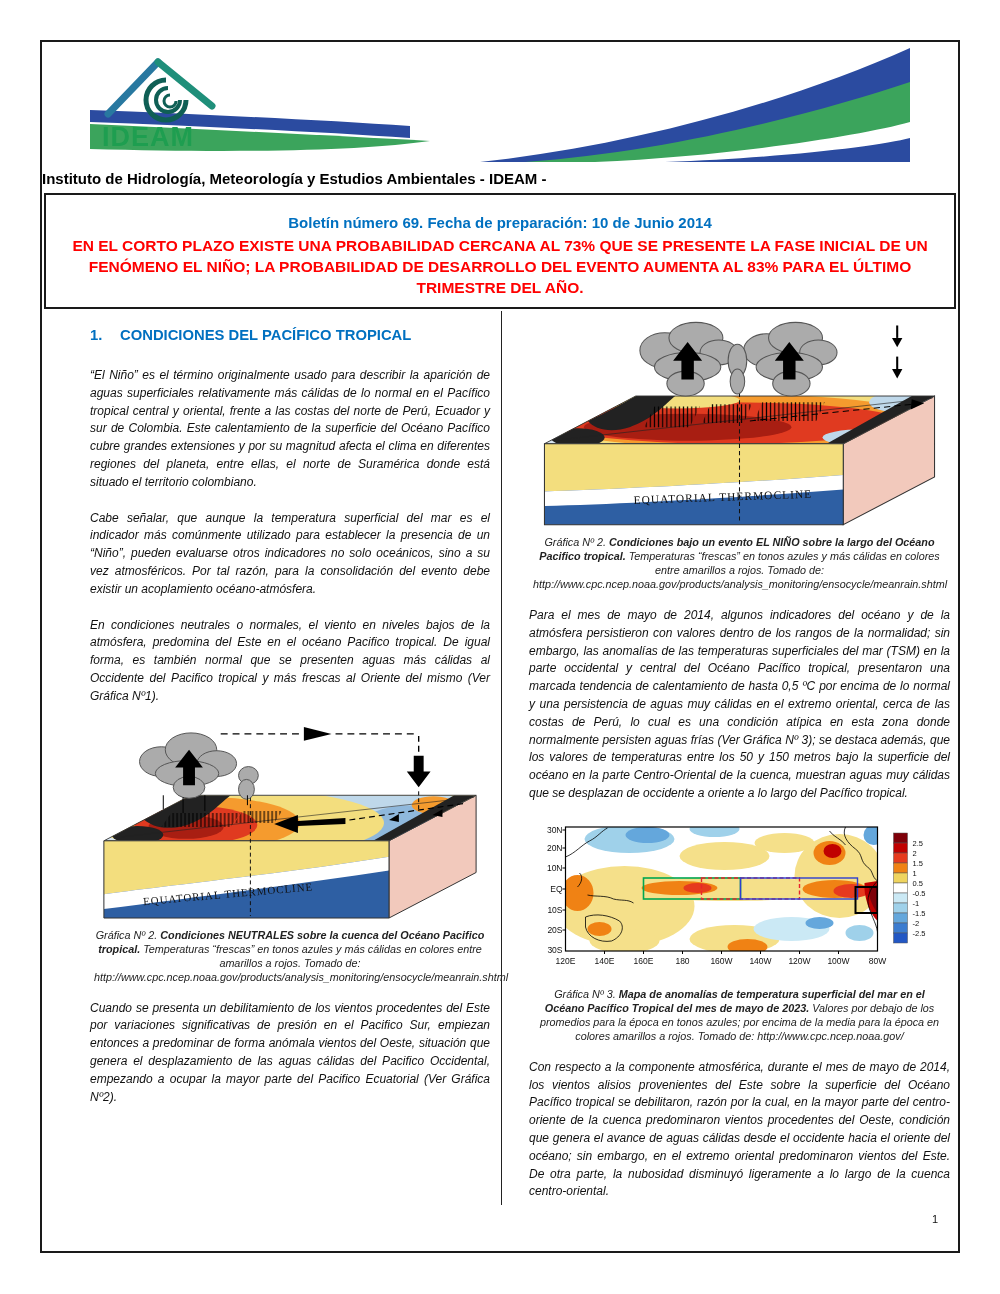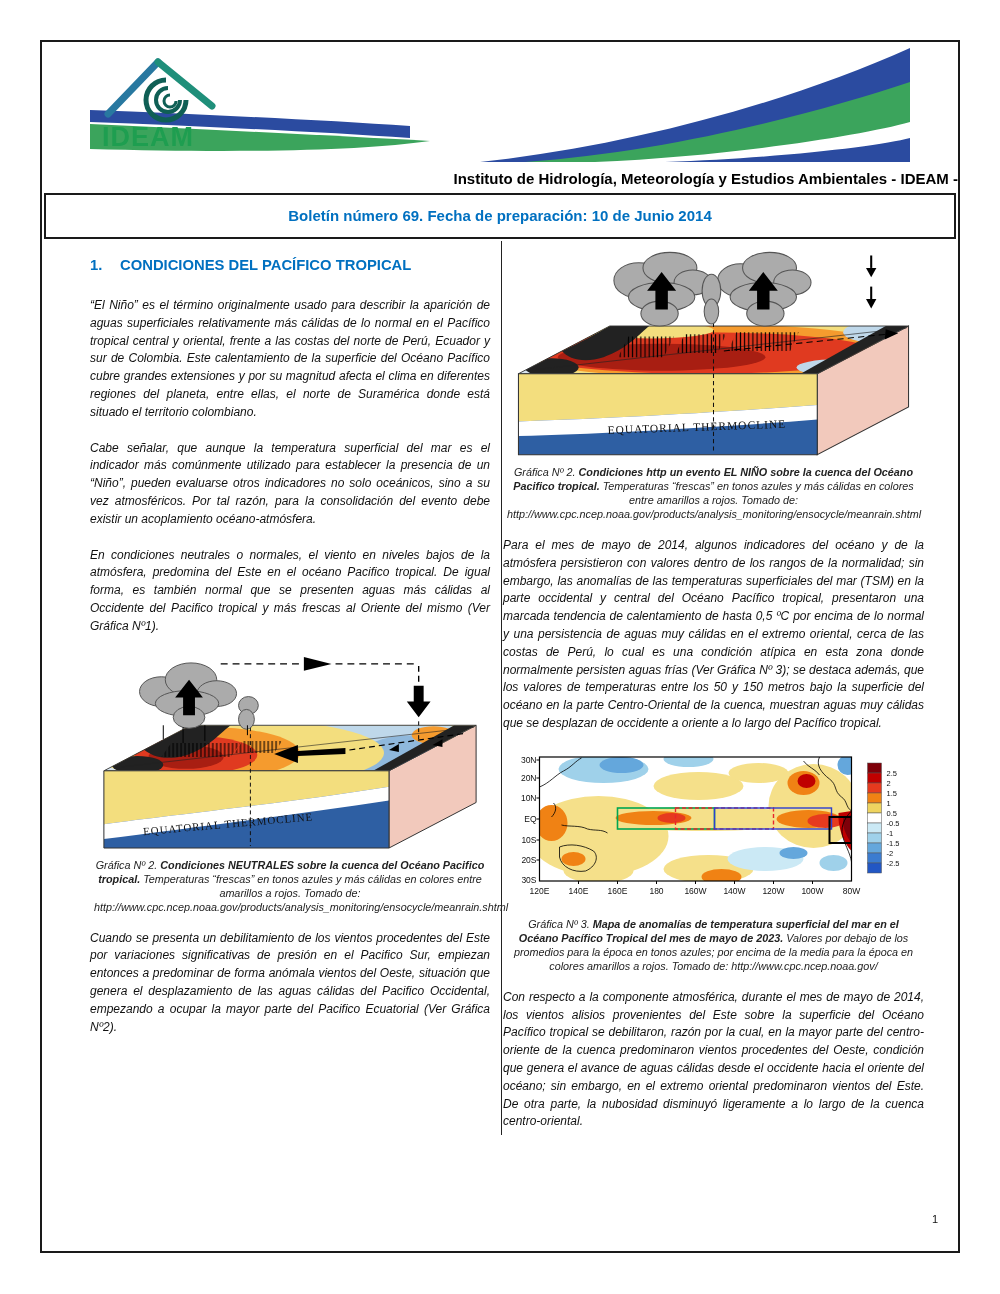--- a/index.html
+++ b/index.html
@@ -6,28 +6,28 @@
   body{width:1000px;height:1294px;position:relative;font-family:"Liberation Sans",sans-serif;color:#111;}
   .page{position:absolute;left:40px;top:40px;width:916px;height:1209px;border:2px solid #1a1a1a;background:#fff;}
 
   
   .banner{position:relative;margin:6px 48px 0 48px;height:114px;}
   .banner svg.waves{position:absolute;left:0;top:0;width:100%;height:100%;}
   .logo{position:absolute;left:6px;top:2px;width:158px;height:106px;}
   .title{position:absolute;left:90px;right:4px;top:12px;text-align:center;
          color:#7B2FA8;font-weight:bold;font-size:25px;line-height:33px;letter-spacing:.2px;}
 
-  .institute{margin-top:8px;text-align:right;font-weight:bold;font-size:15px;color:#000;}
-
-  .alert-box{margin:6px 2px 0 2px;border:2px solid #1a1a1a;padding:10px 10px 9px 10px;text-align:center;}
+  .institute{margin-top:8px;text-align:left;font-weight:bold;font-size:15px;color:#000;}
+
+  .alert-box{margin:6px 2px 0 2px;border:2px solid #1a1a1a;padding:17px 10px 9px 10px;text-align:center;}
   .bulletin-info{color:#0070C0;font-weight:bold;font-size:15px;margin:2px 0 4px 0;}
   .headline{color:#FF0000;font-weight:bold;font-size:15.5px;line-height:21px;}
 
   
-  .cols{position:relative;display:flex;padding:10px 8px 0 48px;gap:13px;flex:1;}
+  .cols{position:relative;display:flex;padding:10px 8px 0 48px;gap:36px;flex:1;justify-content:space-between;}
   .cols::before{content:"";position:absolute;left:459px;top:2px;bottom:14px;width:1px;background:#222;}
   .col-left{width:400px;flex:none;}
   .col-right{width:421px;flex:none;}
 
   h3.sec{color:#0070C0;font-size:14.8px;margin:8px 0 24px 0;font-weight:bold;}
   h3.sec .num{display:inline-block;min-width:30px;}
   h3.sub{color:#0070C0;font-size:14.8px;margin:0 0 24px 0;font-weight:bold;}
   h3.sub .num{display:inline-block;min-width:34px;}
   p.body{font-size:12px;line-height:17.8px;text-align:justify;margin:0 0 18px 0;font-style:italic;}
 
@@ -62,20 +62,21 @@
         <path d="M74,45 a6,6 0 1 0 6,6" stroke-width="3"></path>
       </g>
       <text x="6" y="96" font-size="27" font-weight="bold" fill="#1E9E50" font-family="Liberation Sans, sans-serif" letter-spacing="1">IDEAM</text>
     </svg>
   </div>
 
   <div class="institute">Instituto de Hidrología, Meteorología y Estudios Ambientales - IDEAM -</div>
 
   <div class="alert-box">
     <div class="bulletin-info">Boletín número 69. Fecha de preparación: 10 de Junio 2014</div>
+    <div class="headline">EN EL CORTO PLAZO EXISTE UNA PROBABILIDAD CERCANA AL 73% QUE SE PRESENTE LA FASE INICIAL DE UN FENÓMENO EL NIÑO; LA PROBABILIDAD DE DESARROLLO DEL EVENTO AUMENTA AL 83% PARA EL ÚLTIMO TRIMESTRE DEL AÑO.</div>
   </div>
 
   <div class="cols">
 
     <div class="col-left">
       <h3 class="sec">
         <span class="num">1.</span><span>CONDICIONES DEL PACÍFICO TROPICAL</span>
       </h3>
       <p class="body">“El Niño” es el término originalmente usado para describir la aparición de aguas superficiales relativamente más cálidas de lo normal en el Pacífico tropical central y oriental, frente a las costas del norte de Perú, Ecuador y sur de Colombia. Este calentamiento de la superficie del Océano Pacífico cubre grandes extensiones y por su magnitud afecta el clima en diferentes regiones del planeta, entre ellas, el norte de Suramérica donde está situado el territorio colombiano.</p>
       <p class="body">Cabe señalar, que aunque la temperatura superficial del mar es el indicador más comúnmente utilizado para establecer la presencia de un “Niño”, pueden evaluarse otros indicadores no solo oceánicos, sino a su vez atmosféricos. Por tal razón, para la consolidación del evento debe existir un acoplamiento océano-atmósfera.</p>
@@ -233,21 +234,21 @@
             <line x1="352" y1="36" x2="352" y2="48" stroke="#000" stroke-width="2"></line>
             <polygon points="347,48 357,48 352,57" fill="#000"></polygon>
           </g>
 
           <line x1="210" y1="98" x2="366" y2="82" stroke="#000" stroke-width="1" stroke-dasharray="6,4"></line>
           <polygon points="366,77 378,81 365,87" fill="#000"></polygon>
         </svg>
       </div>
       <div class="caption">
         <span>Gráfica Nº 2.</span>
-        <span class="cap-bold">Condiciones http un evento EL NIÑO sobre la cuenca del Océano Pacifico tropical.</span>
+        <span class="cap-bold">Condiciones bajo un evento EL NIÑO sobre la largo del Océano Pacifico tropical.</span>
         <span>Temperaturas “frescas” en tonos azules y más cálidas en colores entre amarillos a rojos. Tomado de:</span>
         <span>http://www.cpc.ncep.noaa.gov/products/analysis_monitoring/ensocycle/meanrain.shtml</span>
       </div>
 
       <p class="body">Para el mes de mayo de 2014, algunos indicadores del océano y de la atmósfera persistieron con valores dentro de los rangos de la normalidad; sin embargo, las anomalías de las temperaturas superficiales del mar (TSM) en la parte occidental y central del Océano Pacífico tropical, presentaron una marcada tendencia de calentamiento de hasta 0,5 ºC por encima de lo normal y una persistencia de aguas muy cálidas en el extremo oriental, cerca de las costas de Perú, lo cual es una condición atípica en esta zona donde normalmente persisten aguas frías (Ver Gráfica Nº 3); se destaca además, que los valores de temperaturas entre los 50 y 150 metros bajo la superficie del océano en la parte Centro-Oriental de la cuenca, muestran aguas muy cálidas que se desplazan de occidente a oriente a lo largo del Pacífico tropical.</p>
 
       <div class="figure">
         <svg width="421" height="158" viewBox="0 0 420 158">
           <defs>
               <clipPath id="mapclip">

